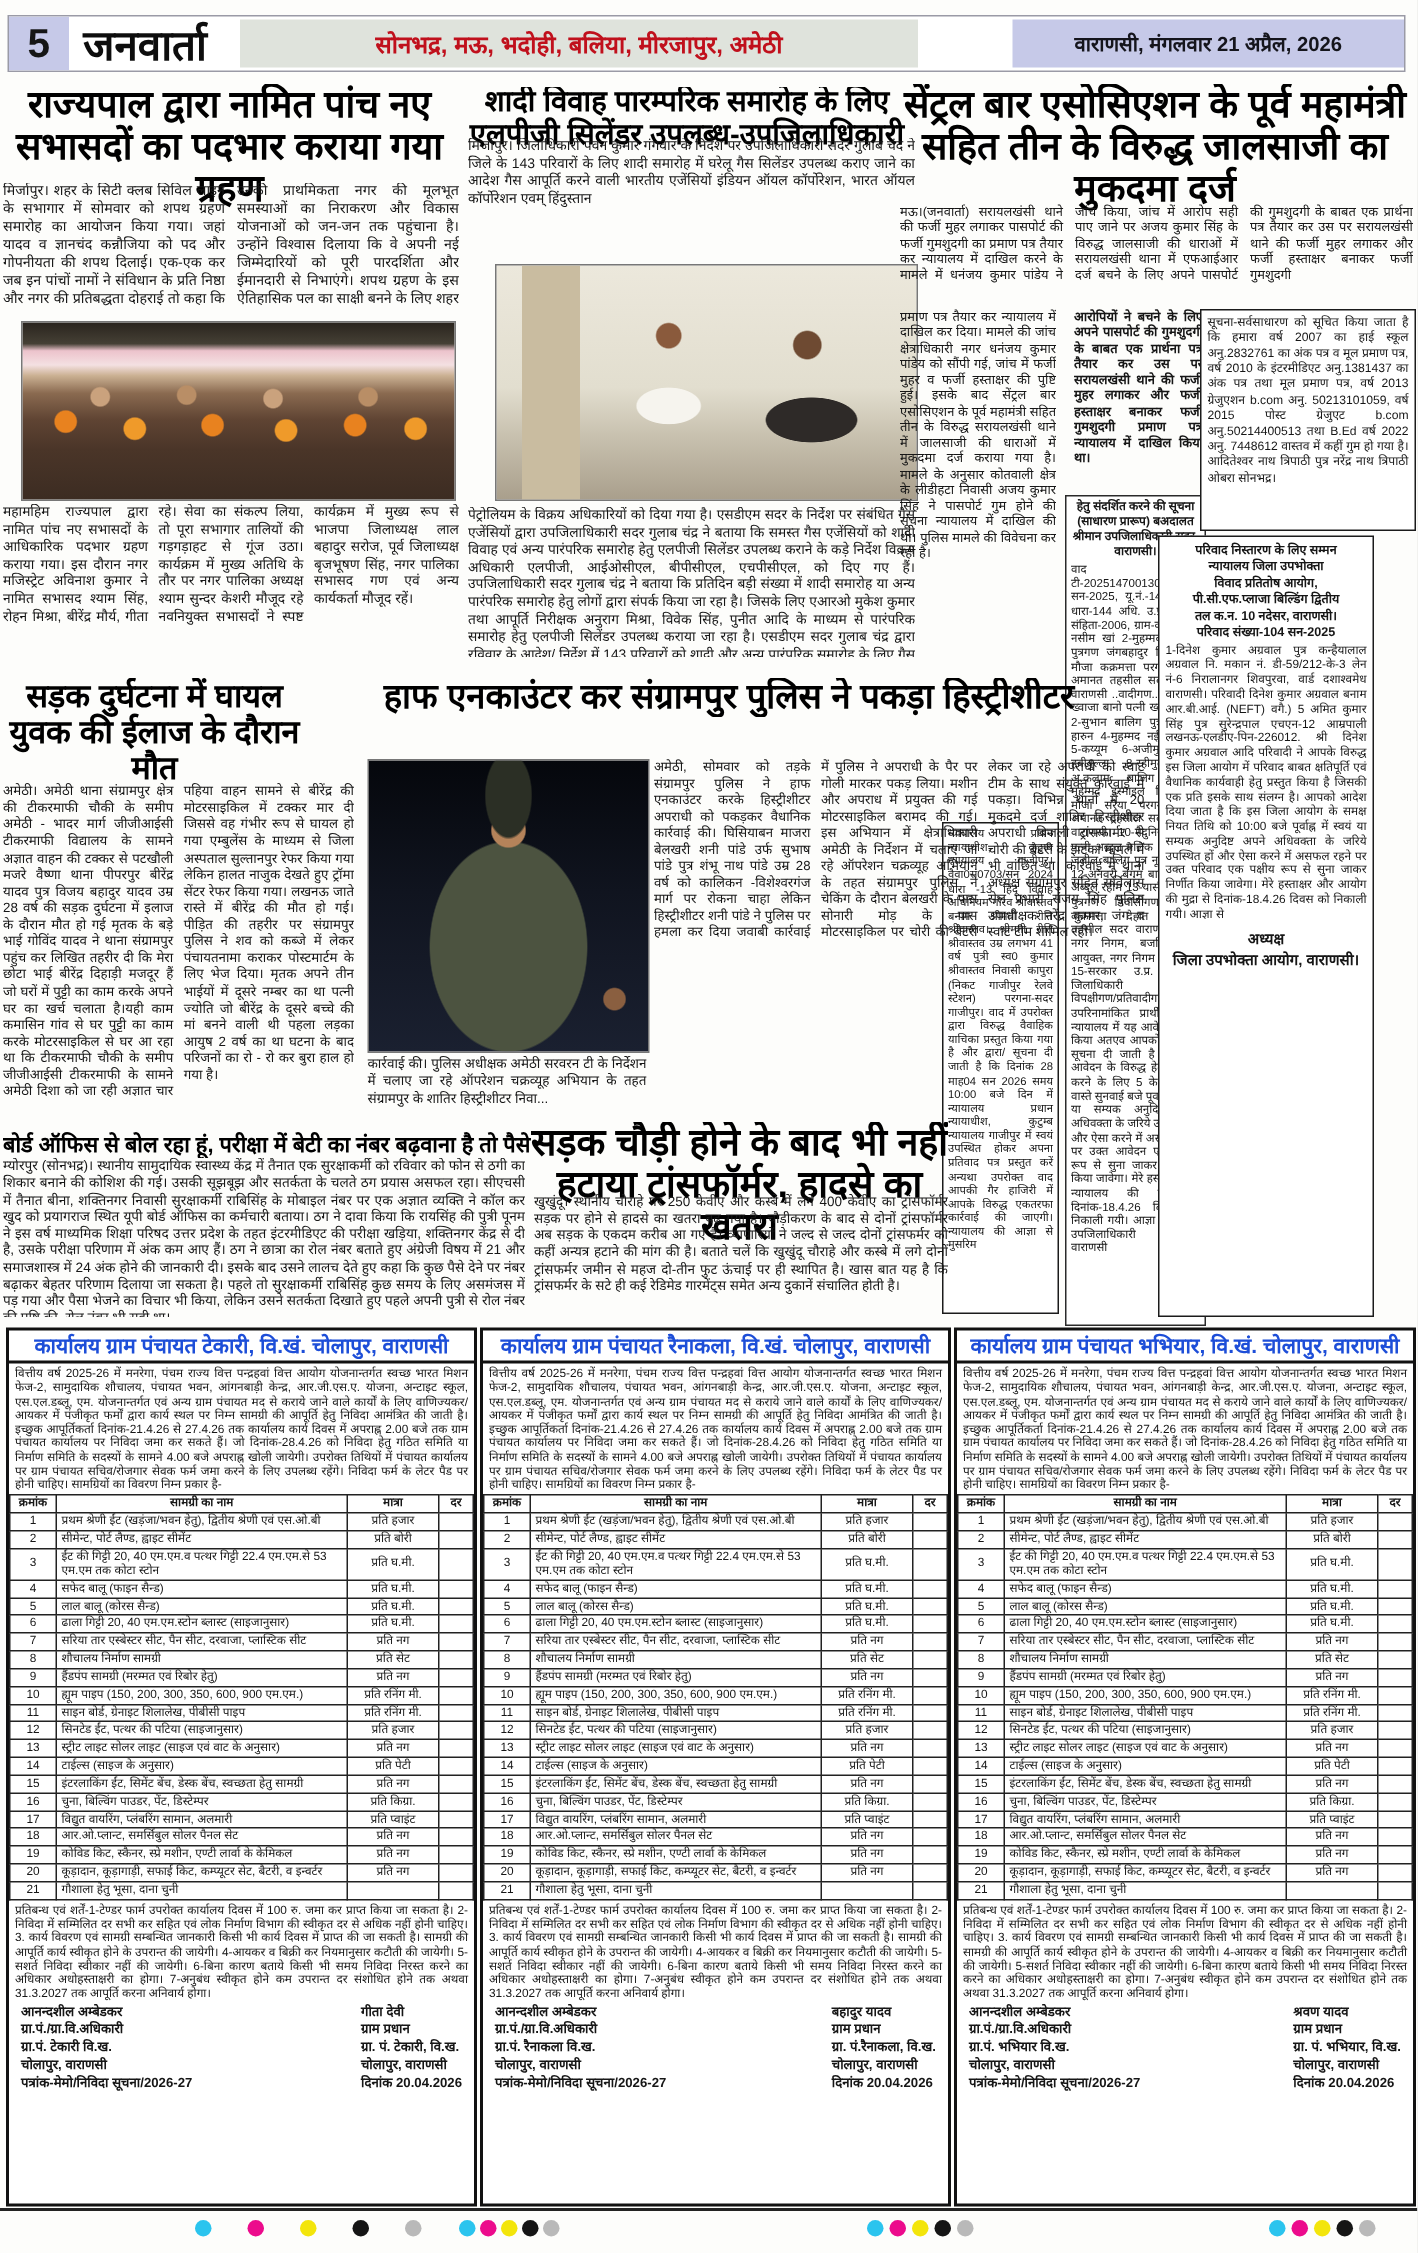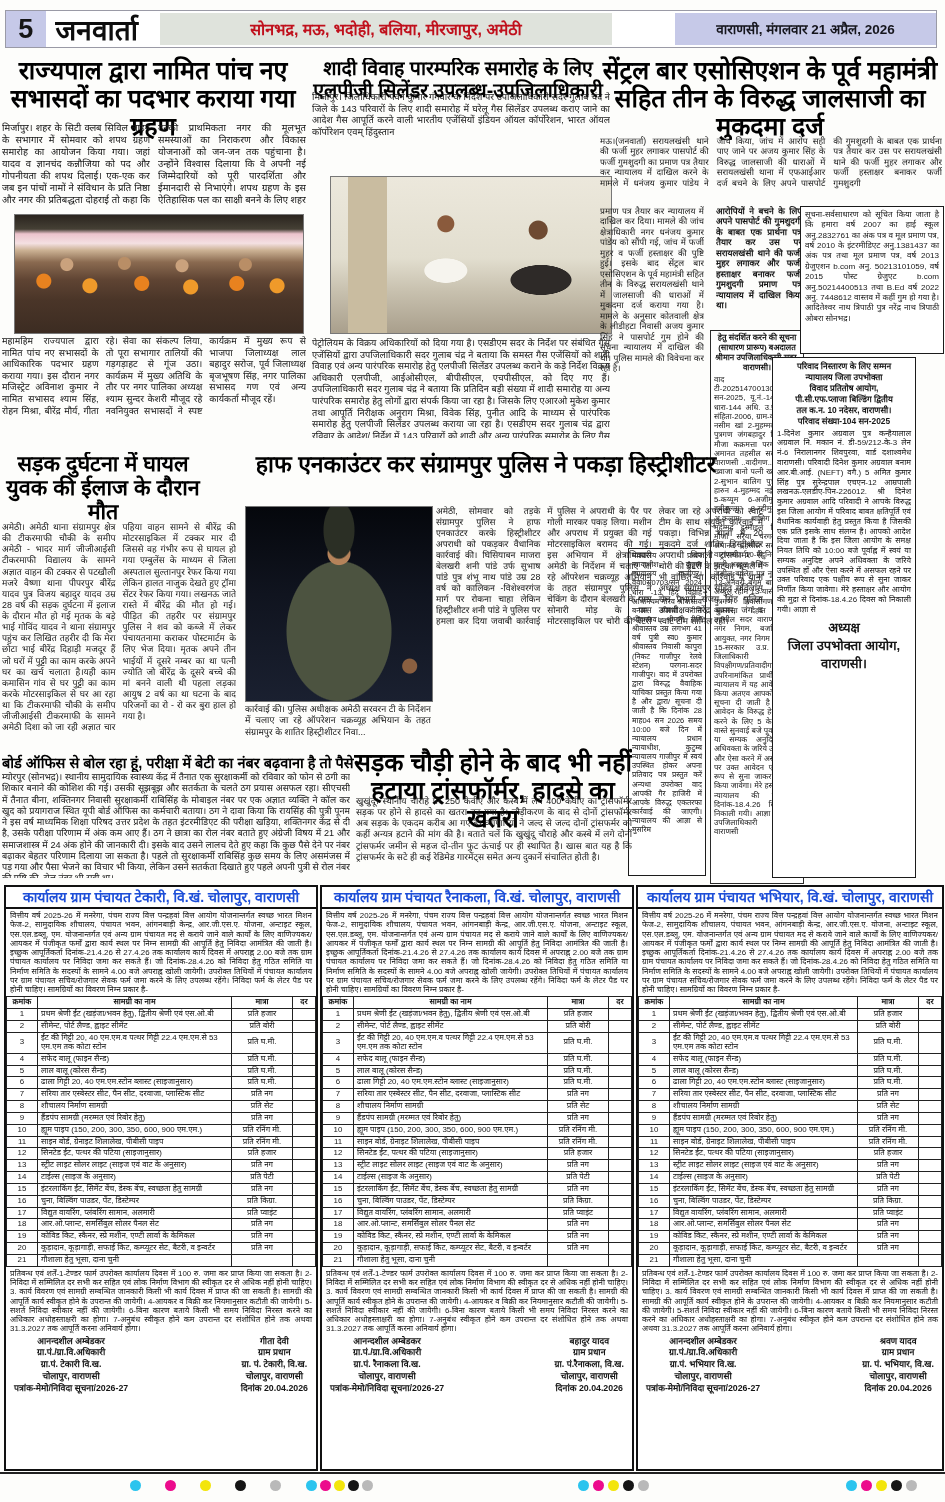--- a/index.html
+++ b/index.html
@@ -52,21 +52,21 @@
   .t-title{font-weight:700;text-align:center;font-size:14px;line-height:1.3;border-bottom:2px solid #111;padding:1px 2px;color:#1d4ed8;}
   .t-intro{font-size:7.9px;line-height:1.17;text-align:justify;padding:2px 4px;}
   .t-tbl{width:100%;border-collapse:collapse;font-size:7.9px;line-height:1.12;border-radius:16px;}
   .t-tbl th,.t-tbl td{border:1px solid #222;padding:1px 3px;vertical-align:middle;}
   .t-tbl th{font-weight:700;text-align:center;}
   .c-sn{width:24px;text-align:center;}
   .c-unit{width:54px;text-align:center;white-space:nowrap;}
   .c-rate{width:16px;}
   .t-terms{font-size:7.9px;line-height:1.17;text-align:justify;padding:2px 4px;}
   .t-sigs{display:flex;justify-content:space-between;font-weight:700;font-size:8.8px;line-height:1.35;padding:0 8px 3px;}
-  .sig{white-space:pre-line;text-align:center;}
+  .sig{white-space:pre-line;text-align:left;}
   
   .n-title{font-weight:700;text-align:center;white-space:pre-line;}
   
   .marks{position:absolute;display:flex;align-items:center;}
   .dot{width:11px;height:11px;border-radius:50%;}
   .d-c{background:#2bc4ee;}.d-m{background:#ec0b8c;}.d-y{background:#f3e50b;}.d-k{background:#151515;}.d-g{background:#b9b9b9;}
   .rule{position:absolute;background:#222;}
 </style>
 </head>
 <body>
@@ -108,21 +108,21 @@
   </div>
 
   <div class="abs nbox" style="left:772px;top:357px;width:134px;height:513px;">
     <div class="n-title" style="font-size:8.4px;line-height:1.3;">परिवाद निस्तारण के लिए सम्मन
 न्यायालय जिला उपभोक्ता
 विवाद प्रतितोष आयोग,
 पी.सी.एफ.प्लाजा बिल्डिंग द्वितीय
 तल क.न. 10 नदेसर, वाराणसी।
 परिवाद संख्या-104 सन-2025</div>
     <div class="jt" style="font-size:7.9px;line-height:1.24;margin-top:2px;">1-दिनेश कुमार अग्रवाल पुत्र कन्हैयालाल अग्रवाल नि. मकान नं. डी-59/212-के-3 लेन नं-6 निरालानगर शिवपुरवा, वार्ड दशाश्वमेध वाराणसी। परिवादी दिनेश कुमार अग्रवाल बनाम आर.बी.आई. (NEFT) वगै.) 5 अमित कुमार सिंह पुत्र सुरेन्द्रपाल एचएन-12 आम्रपाली लखनऊ-एलडीए-पिन-226012. श्री दिनेश कुमार अग्रवाल आदि परिवादी ने आपके विरुद्ध इस जिला आयोग में परिवाद बाबत क्षतिपूर्ति एवं वैधानिक कार्यवाही हेतु प्रस्तुत किया है जिसकी एक प्रति इसके साथ संलग्न है। आपको आदेश दिया जाता है कि इस जिला आयोग के समक्ष नियत तिथि को 10:00 बजे पूर्वाह्न में स्वयं या सम्यक अनुदिष्ट अपने अधिवक्ता के जरिये उपस्थित हों और ऐसा करने में असफल रहने पर उक्त परिवाद एक पक्षीय रूप से सुना जाकर निर्णीत किया जावेगा। मेरे हस्ताक्षर और आयोग की मुद्रा से दिनांक-18.4.26 दिवस को निकाली गयी। आज्ञा से</div>
-    <div class="n-title" style="font-size:13px;margin-top:3px;">अध्यक्ष
+    <div class="n-title" style="font-size:10px;margin-top:3px;">अध्यक्ष
 जिला उपभोक्ता आयोग, वाराणसी।</div>
   </div>
 
   <div class="abs nbox" style="left:628px;top:548px;width:70px;height:322px;padding:2px 3px;">
     <div class="jt" style="font-size:7.5px;line-height:1.22;">न्यायालय प्रधान न्यायाधीश, कुटुम्ब न्यायालय गाजीपुर। वैवा0सं0703/सन 2024 धारा -13 हिंदू विवाह अधिनियम गौरव श्रीवास्तव बनाम श्रीमती रीति श्रीवास्तव। श्रीमती रीति श्रीवास्तव उम्र लगभग 41 वर्ष पुत्री स्व0 कुमार श्रीवास्तव निवासी कापुरा (निकट गाजीपुर रेलवे स्टेशन) परगना-सदर गाजीपुर। वाद में उपरोक्त द्वारा विरुद्ध वैवाहिक याचिका प्रस्तुत किया गया है और द्वारा/ सूचना दी जाती है कि दिनांक 28 माह04 सन 2026 समय 10:00 बजे दिन में न्यायालय प्रधान न्यायाधीश, कुटुम्ब न्यायालय गाजीपुर में स्वयं उपस्थित होकर अपना प्रतिवाद पत्र प्रस्तुत करें अन्यथा उपरोक्त वाद आपकी गैर हाजिरी में आपके विरुद्ध एकतरफा कार्रवाई की जाएगी। न्यायालय की आज्ञा से मुसरिम</div>
   </div>
 
   <div class="abs hl" style="left:0;top:452px;width:206px;font-size:21.5px;">सड़क दुर्घटना में घायल युवक की ईलाज के दौरान मौत</div>
   <div class="abs jt" style="left:2px;top:522px;width:234px;height:232px;column-count:2;column-gap:7px;font-size:8.9px;line-height:1.25;">अमेठी। अमेठी थाना संग्रामपुर क्षेत्र की टीकरमाफी चौकी के समीप अमेठी - भादर मार्ग जीजीआईसी टीकरमाफी विद्यालय के सामने अज्ञात वाहन की टक्कर से पटखौली मजरे वैष्णा थाना पीपरपुर बीरेंद्र यादव पुत्र विजय बहादुर यादव उम्र 28 वर्ष की सड़क दुर्घटना में इलाज के दौरान मौत हो गई मृतक के बड़े भाई गोविंद यादव ने थाना संग्रामपुर पहुंच कर लिखित तहरीर दी कि मेरा छोटा भाई बीरेंद्र दिहाड़ी मजदूर हैं जो घरों में पुट्टी का काम करके अपने घर का खर्च चलाता है।यही काम कमासिन गांव से घर पुट्टी का काम करके मोटरसाइकिल से घर आ रहा था कि टीकरमाफी चौकी के समीप जीजीआईसी टीकरमाफी के सामने अमेठी दिशा को जा रही अज्ञात चार पहिया वाहन सामने से बीरेंद्र की मोटरसाइकिल में टक्कर मार दी जिससे वह गंभीर रूप से घायल हो गया एम्बुलेंस के माध्यम से जिला अस्पताल सुल्तानपुर रेफर किया गया लेकिन हालत नाजुक देखते हुए ट्रॉमा सेंटर रेफर किया गया। लखनऊ जाते रास्ते में बीरेंद्र की मौत हो गई। पीड़ित की तहरीर पर संग्रामपुर पुलिस ने शव को कब्जे में लेकर पंचायतनामा कराकर पोस्टमार्टम के लिए भेज दिया। मृतक अपने तीन भाईयों में दूसरे नम्बर का था पत्नी ज्योति जो बीरेंद्र के दूसरे बच्चे की मां बनने वाली थी पहला लड़का आयुष 2 वर्ष का था घटना के बाद परिजनों का रो - रो कर बुरा हाल हो गया है।</div>
 

